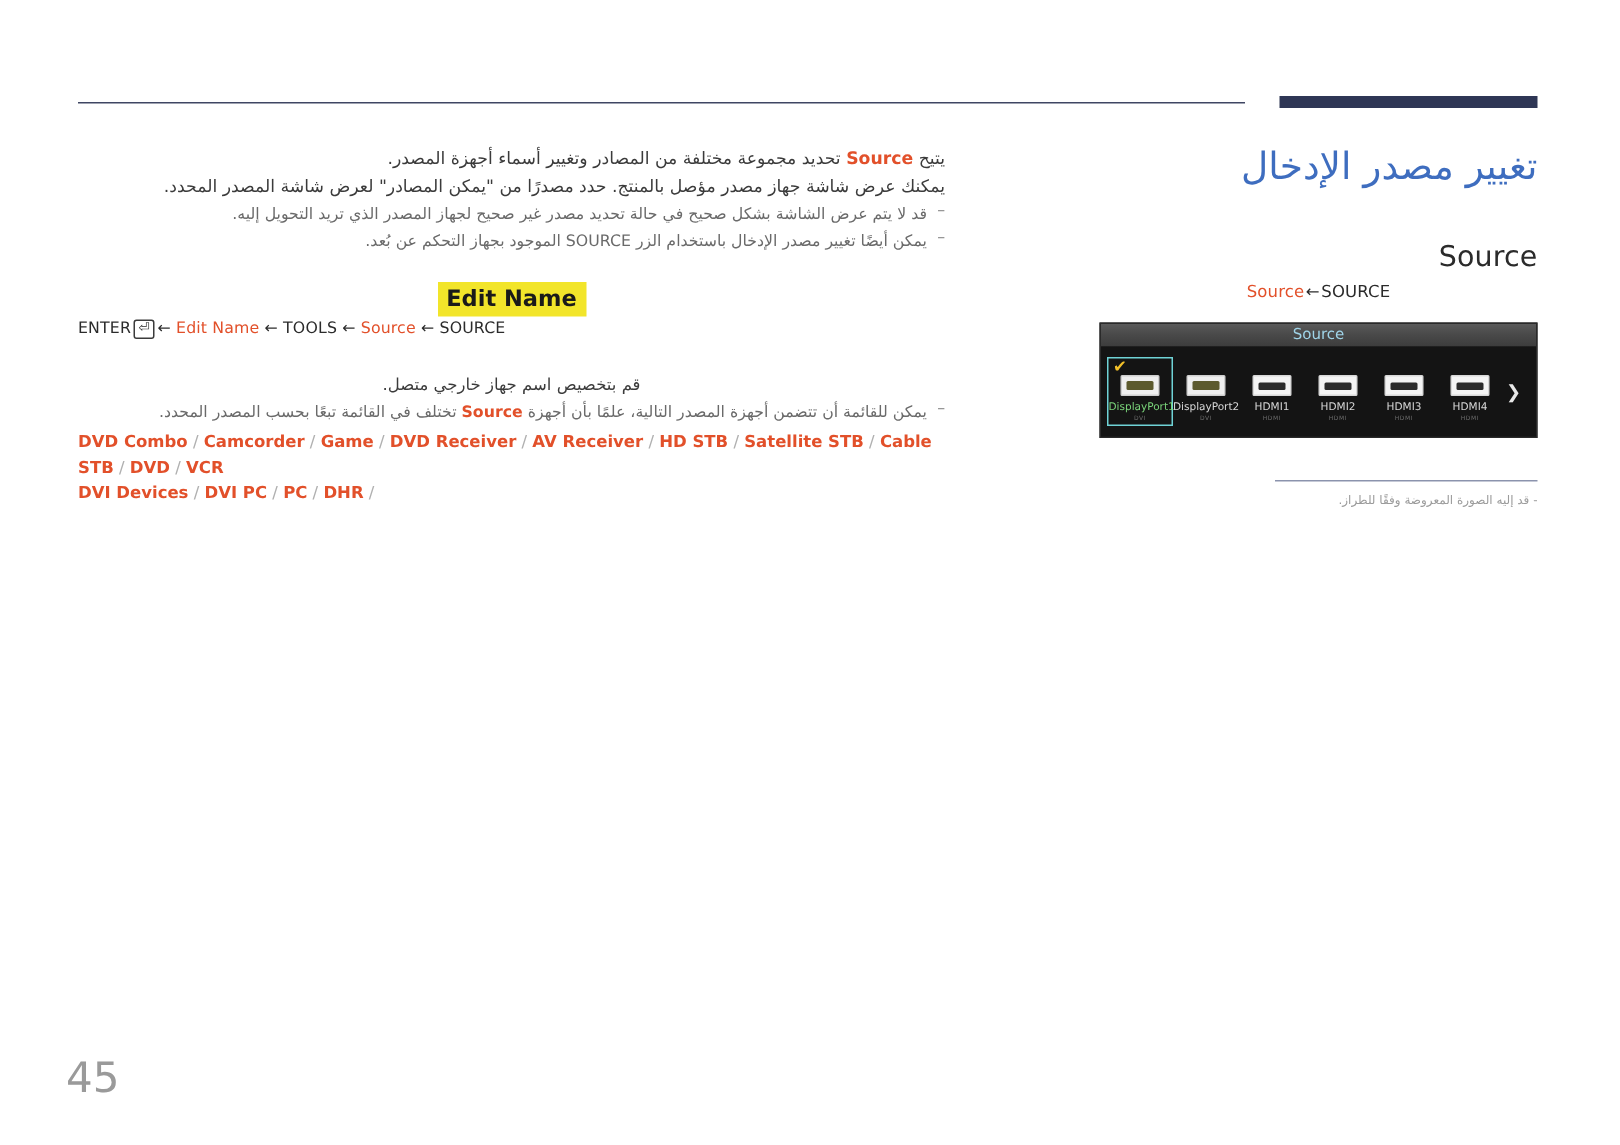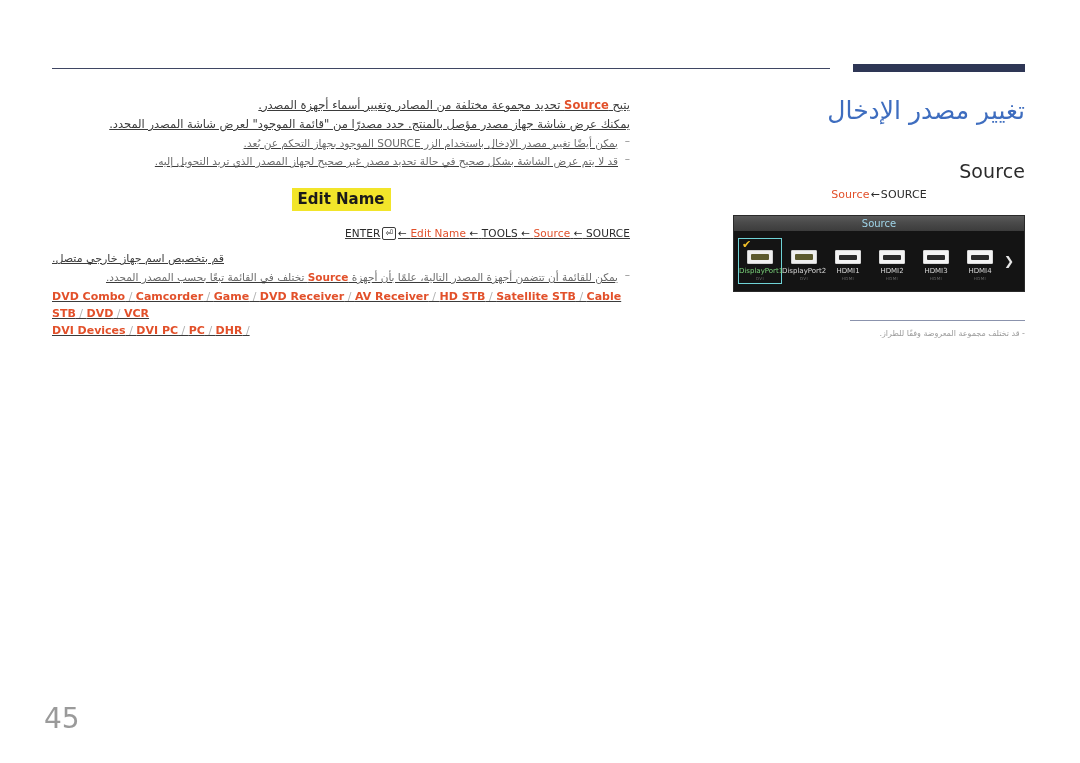--- a/index.html
+++ b/index.html
@@ -198,21 +198,20 @@
   }
 
   
   .main-col {
     position: absolute;
     left: 52px;
     top: 96px;
     width: 578px;
     direction: rtl;
     text-align: right;
-    text-decoration: underline;
   }
   .para {
     font-size: 11.5px;
     line-height: 19px;
     color: #3b3b3b;
   }
   .para .hl-src {
     color: #e2502a;
     font-weight: bold;
     direction: ltr;
@@ -248,44 +247,44 @@
   .editname-badge {
     display: inline-block;
     background: #f2e52a;
     color: #1a1a1a;
     font-size: 15px;
     font-weight: bold;
     padding: 1px 6px 2px 6px;
     line-height: 20px;
   }
   .editname-path {
-    margin-top: 16px;
+    margin-top: 2px;
     font-size: 10.5px;
     direction: ltr;
-    text-align: right;
+    text-align: left;
     color: #2b2b2b;
     letter-spacing: .1px;
   }
   .editname-path .hl { color: #e2502a; }
   .enter-key {
     display: inline-block;
     border: 1px solid #3b3b3b;
     border-radius: 2px;
     font-size: 9px;
     padding: 0 2px;
     line-height: 11px;
     margin: 0 2px;
     vertical-align: 1px;
   }
 
   .para2 {
-    margin-top: 10px;
+    margin-top: 22px;
     font-size: 11px;
     line-height: 18px;
-    text-align: left;
+    text-align: center;
   }
 
   .devices {
     margin-top: 2px;
     text-align: left;
     direction: ltr;
     font-size: 11px;
     line-height: 17px;
     color: #e2502a;
     font-weight: bold;
@@ -367,36 +366,36 @@
         <div class="port hdmi"></div>
         <div class="src-label">HDMI4</div>
         <div class="src-sub">HDMI</div>
       </div>
 
       <div class="osd-next">❯</div>
     </div>
   </div>
 
   <div class="osd-note-rule"></div>
-  <div class="osd-note">- قد تختلف مجموعة المعروضة وفقًا للطراز.</div>
+  <div class="osd-note">- قد إليه الصورة المعروضة وفقًا للطراز.</div>
 </div>
 
 <div class="main-col">
 
   <div class="para">
     <span>يتيح </span><span class="hl-src">Source</span><span> تحديد مجموعة مختلفة من المصادر وتغيير أسماء أجهزة المصدر.</span>
   </div>
 
-  <div class="para">يمكنك عرض شاشة جهاز مصدر مؤصل بالمنتج. حدد مصدرًا من "قائمة الموجود" لعرض شاشة المصدر المحدد.</div>
+  <div class="para">يمكنك عرض شاشة جهاز مصدر مؤصل بالمنتج. حدد مصدرًا من "يمكن المصادر" لعرض شاشة المصدر المحدد.</div>
+
+  <div class="bullet">قد لا يتم عرض الشاشة بشكل صحيح في حالة تحديد مصدر غير صحيح لجهاز المصدر الذي تريد التحويل إليه.</div>
 
   <div class="bullet">
     <span>يمكن أيضًا تغيير مصدر الإدخال باستخدام الزر </span><span class="ltr">SOURCE</span><span> الموجود بجهاز التحكم عن بُعد.</span>
   </div>
-
-  <div class="bullet">قد لا يتم عرض الشاشة بشكل صحيح في حالة تحديد مصدر غير صحيح لجهاز المصدر الذي تريد التحويل إليه.</div>
 
   <div class="editname-wrap">
     <span class="editname-badge">Edit Name</span>
     <div class="editname-path">
       <span>ENTER</span><span class="enter-key">⏎</span><span>←</span>
       <span class="hl">Edit Name</span>
       <span>←</span>
       <span>TOOLS</span>
       <span>←</span>
       <span class="hl">Source</span>

